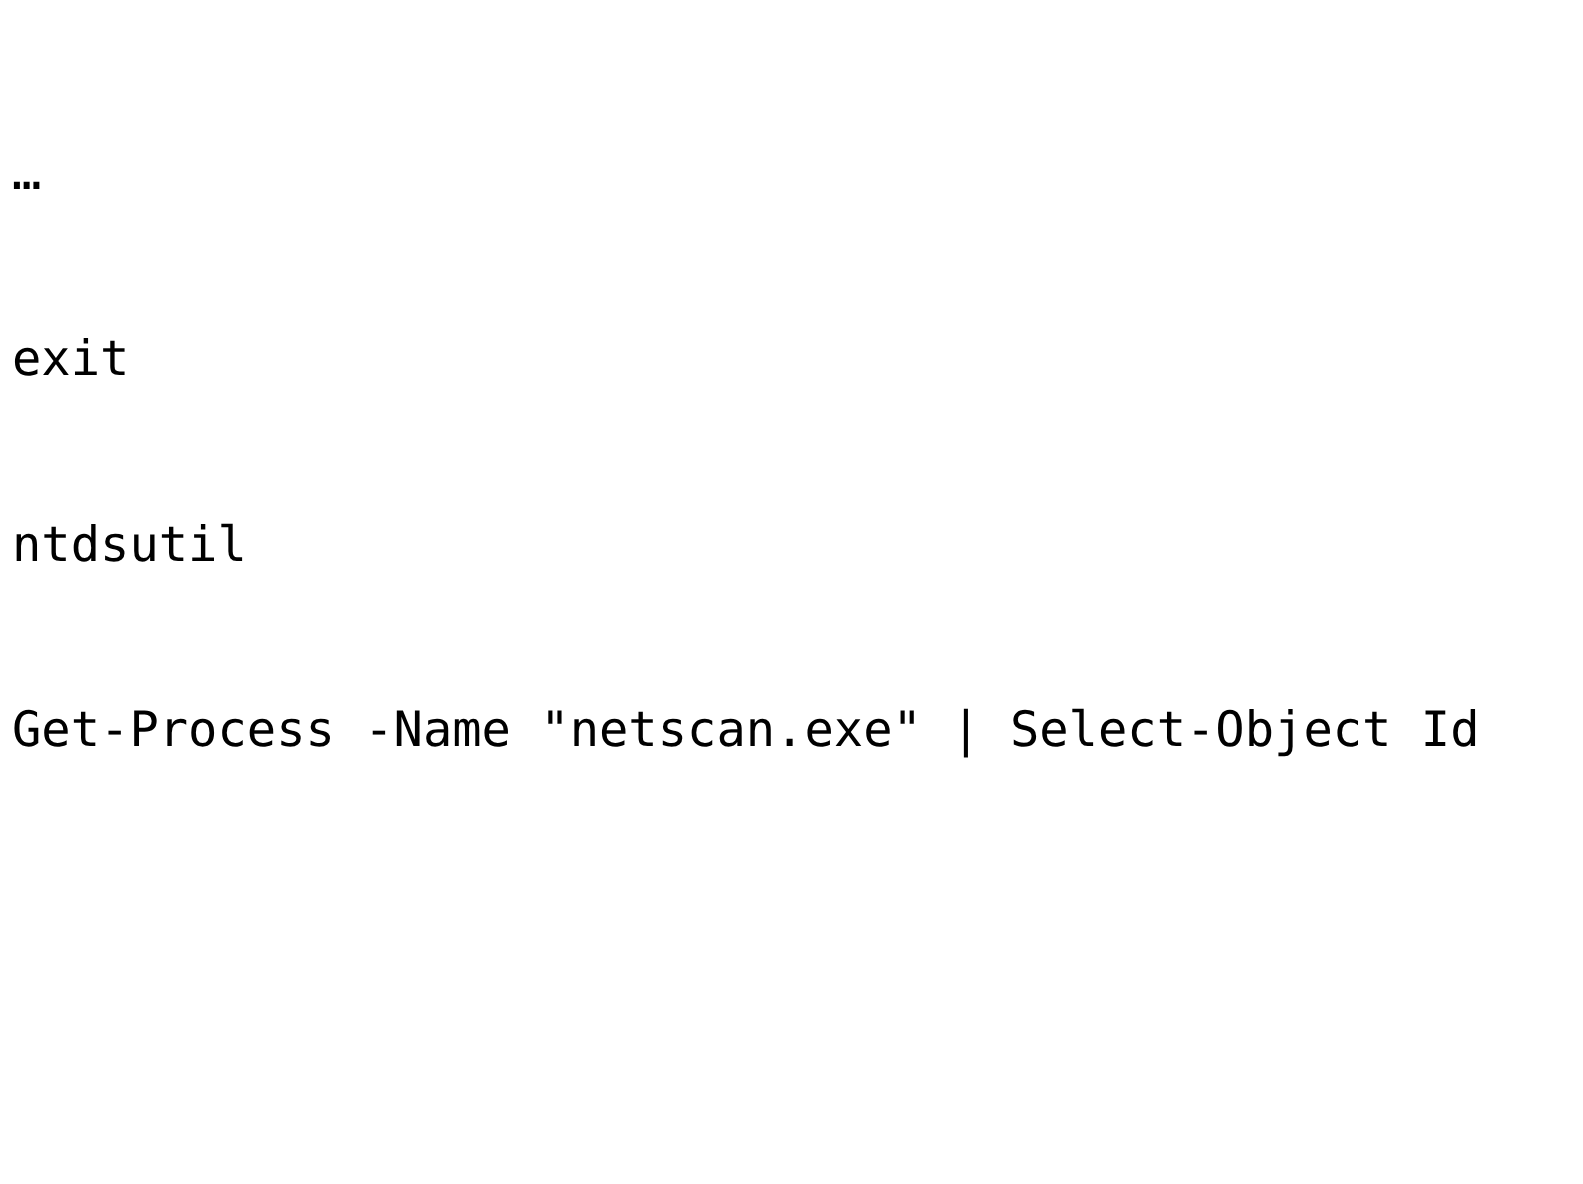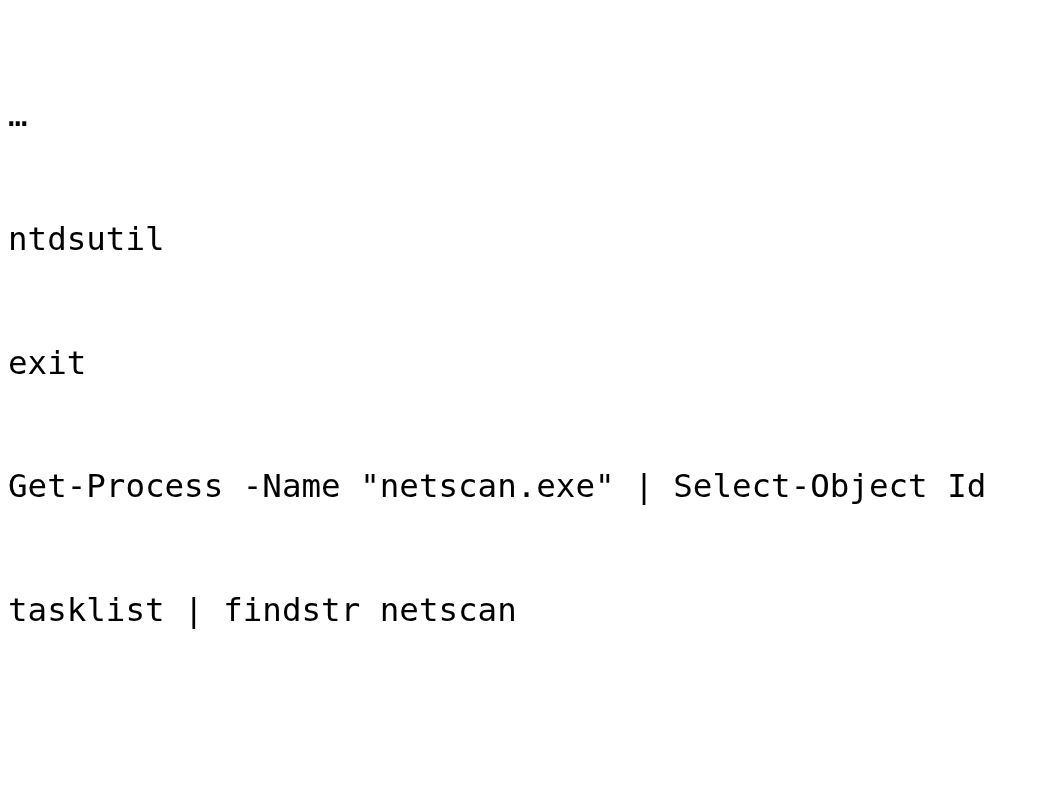--- a/index.html
+++ b/index.html
@@ -39,24 +39,23 @@
   }
   .cmd-line.ellipsis {
     letter-spacing: 0px;
   }
 </style>
 </head>
 <body>
 
 <div id="command-log">
   <span class="cmd-line ellipsis">…</span>
+  <span class="cmd-line">exit</span>
   <span class="cmd-line">ntdsutil</span>
-  <span class="cmd-line">exit</span>
   <span class="cmd-line">Get-Process -Name "netscan.exe" | Select-Object Id</span>
-  <span class="cmd-line">tasklist | findstr netscan</span>
   
   
   
   
   
   
   
   
   
   

